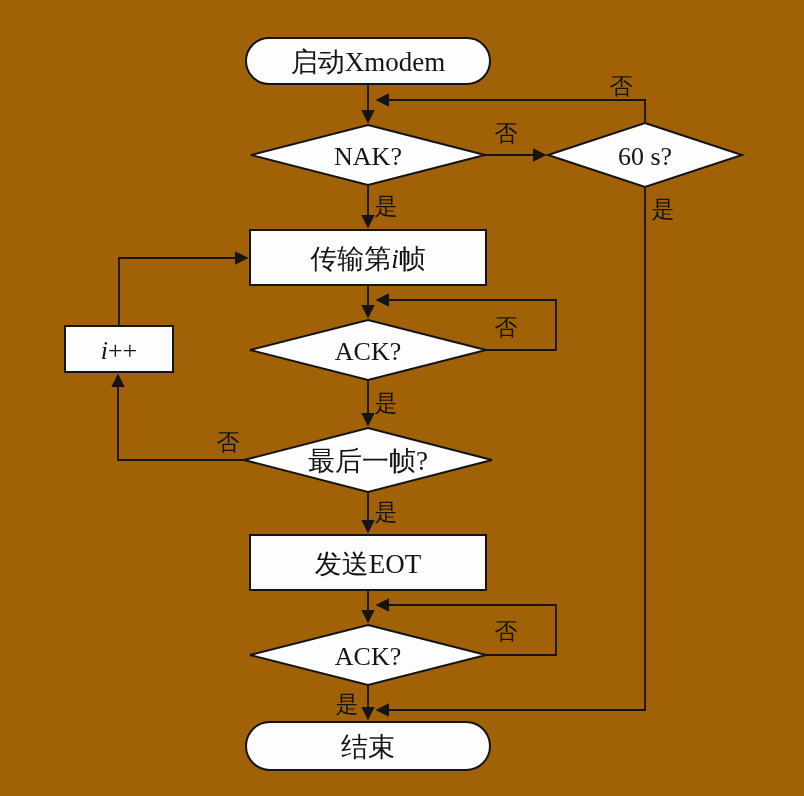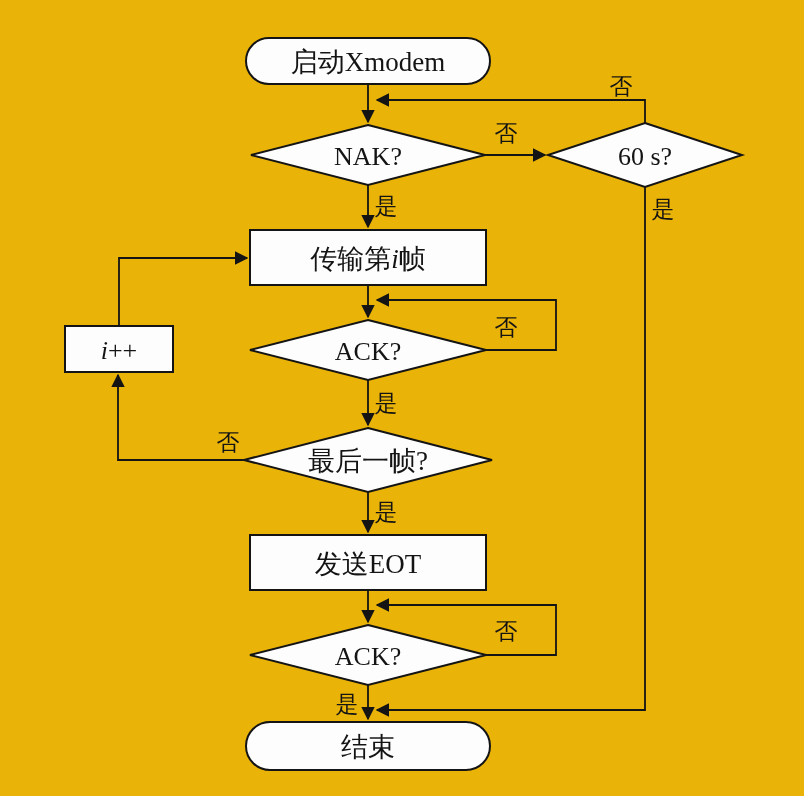--- a/index.html
+++ b/index.html
@@ -3,21 +3,21 @@
 <meta charset="utf-8">
 <style>
   html, body {
     margin: 0;
     padding: 0;
     background: #ffffff;
   }
   .page {
     width: 804px;
     height: 796px;
-    background: #eab308;
+    background: #a16207;
     position: relative;
     font-family: "Liberation Serif", "DejaVu Serif", serif;
   }
   svg {
     display: block;
   }
   .shape {
     fill: #fdfdfd;
     stroke: #141414;
     stroke-width: 2;

